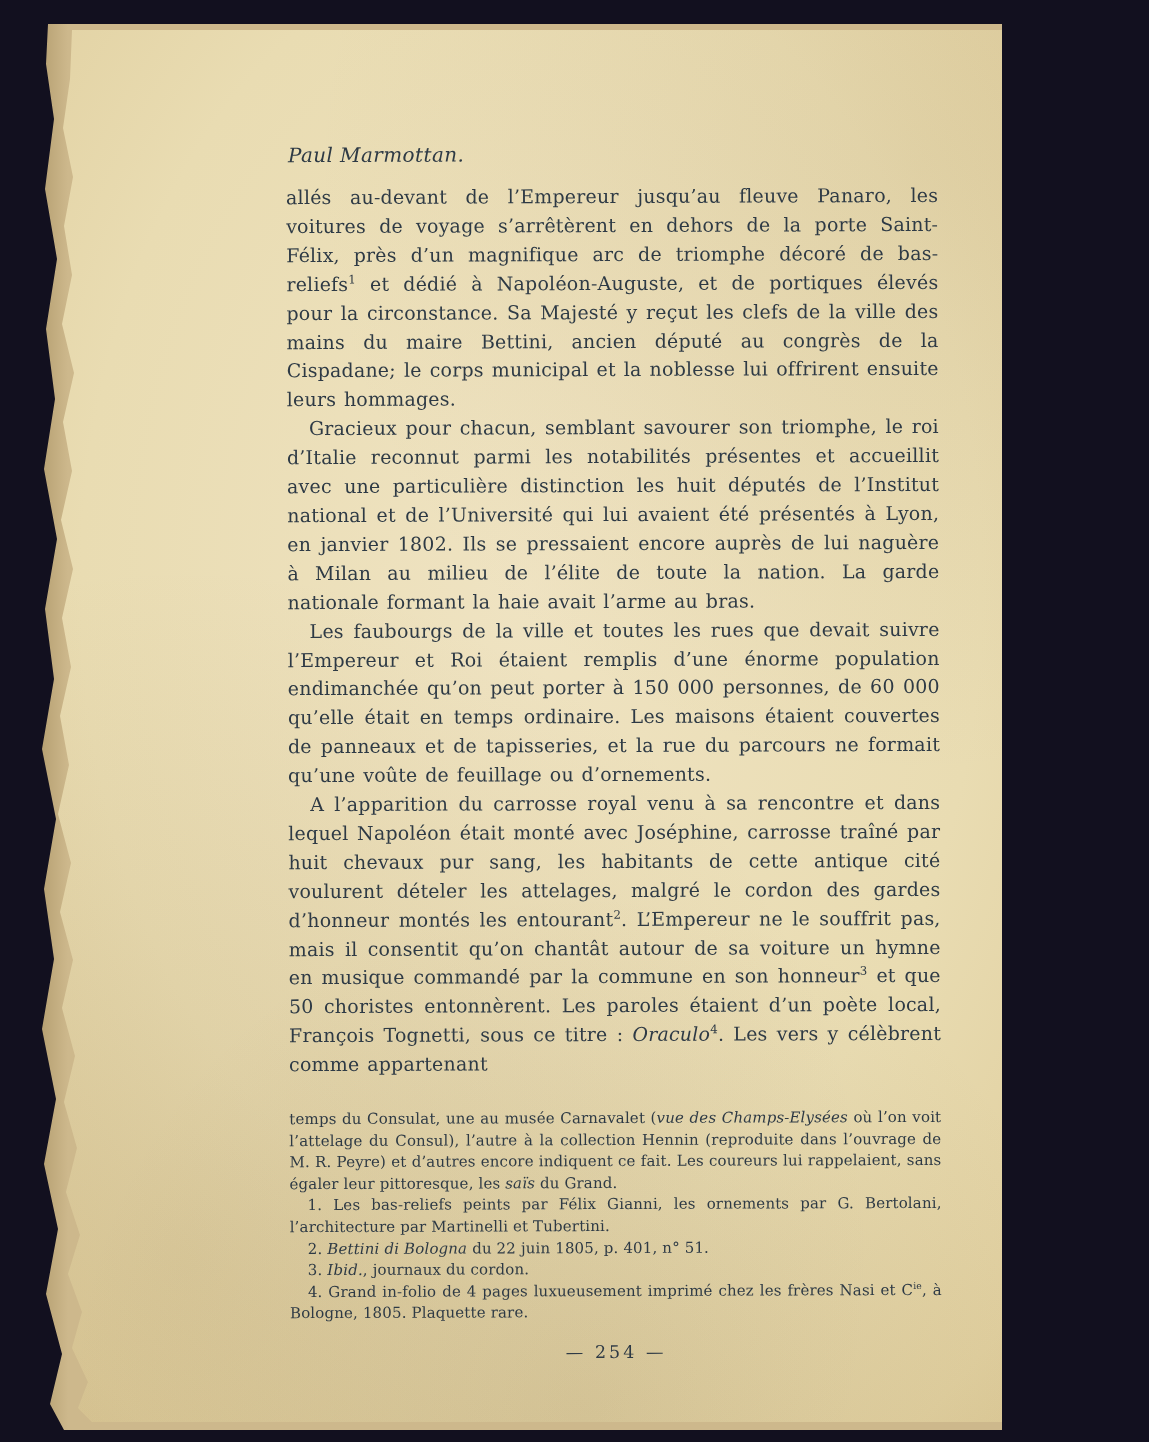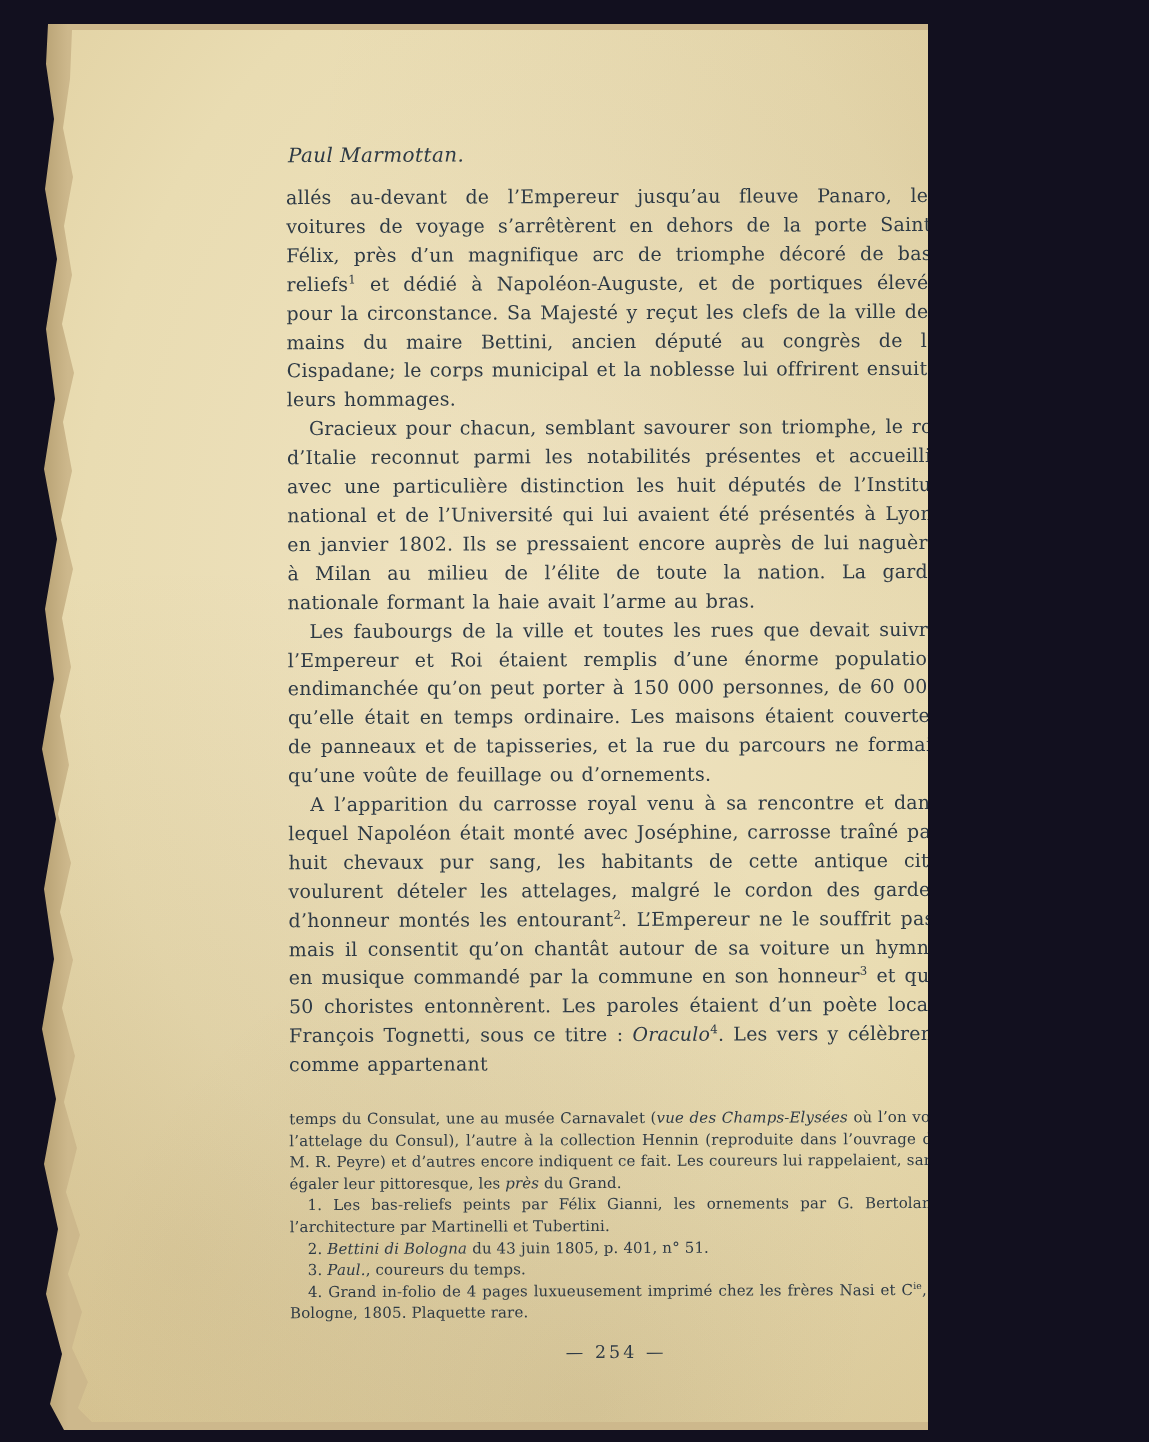--- a/index.html
+++ b/index.html
@@ -9,21 +9,21 @@
     --paper-edge:#cdb78a;
     --ink:#2e3a45;
   }
   *{box-sizing:border-box;}
   html,body{margin:0;padding:0;}
   body{
     width:1149px;height:1442px;overflow:hidden;
     background:var(--background);
     font-family:"DejaVu Serif","Liberation Serif",serif;
   }
-  .scan{position:relative;width:928px;height:1442px;overflow:hidden;}
+  .scan{position:relative;width:1002px;height:1442px;overflow:hidden;}
 
   
   .page-under{
     position:absolute;left:42px;top:24px;width:1080px;height:1406px;
     background:linear-gradient(to right,#b7a173 0px,#cdb88c 26px,#cdb88c 100%);
     clip-path:polygon(6px 0,1080px 0,1080px 1406px,22px 1406px,
       8px 1380px,20px 1330px,4px 1270px,16px 1205px,2px 1140px,
       14px 1075px,0px 1005px,12px 935px,2px 865px,14px 795px,
       0px 725px,12px 655px,3px 585px,15px 515px,2px 445px,
       13px 375px,4px 305px,15px 235px,3px 165px,12px 95px,4px 40px);
@@ -120,24 +120,24 @@
       <div class="running-header">Paul Marmottan.</div>
 
       <div class="body-text">
           <p><span>allés au-devant de l’Empereur jusqu’au fleuve Panaro, les voitures de voyage s’arrêtèrent en dehors de la porte Saint-Félix, près d’un magnifique arc de triomphe décoré de bas-reliefs</span><sup>1</sup><span> et dédié à Napoléon-Auguste, et de portiques élevés pour la circonstance. Sa Majesté y reçut les clefs de la ville des mains du maire Bettini, ancien député au congrès de la Cispadane; le corps municipal et la noblesse lui offrirent ensuite leurs hommages.</span></p>
           <p class="indent"><span>Gracieux pour chacun, semblant savourer son triomphe, le roi d’Italie reconnut parmi les notabilités présentes et accueillit avec une particulière distinction les huit députés de l’Institut national et de l’Université qui lui avaient été présentés à Lyon, en janvier 1802. Ils se pressaient encore auprès de lui naguère à Milan au milieu de l’élite de toute la nation. La garde nationale formant la haie avait l’arme au bras.</span></p>
           <p class="indent"><span>Les faubourgs de la ville et toutes les rues que devait suivre l’Empereur et Roi étaient remplis d’une énorme population endimanchée qu’on peut porter à 150 000 personnes, de 60 000 qu’elle était en temps ordinaire. Les maisons étaient couvertes de panneaux et de tapisseries, et la rue du parcours ne formait qu’une voûte de feuillage ou d’ornements.</span></p>
           <p class="indent"><span>A l’apparition du carrosse royal venu à sa rencontre et dans lequel Napoléon était monté avec Joséphine, carrosse traîné par huit chevaux pur sang, les habitants de cette antique cité voulurent dételer les attelages, malgré le cordon des gardes d’honneur montés les entourant</span><sup>2</sup><span>. L’Empereur ne le souffrit pas, mais il consentit qu’on chantât autour de sa voiture un hymne en musique commandé par la commune en son honneur</span><sup>3</sup><span> et que 50 choristes entonnèrent. Les paroles étaient d’un poète local, François Tognetti, sous ce titre : </span><i>Oraculo</i><sup>4</sup><span>. Les vers y célèbrent comme appartenant</span></p>
         </div>
 
       <div class="footnotes">
-          <p><span>temps du Consulat, une au musée Carnavalet (</span><i>vue des Champs-Elysées</i><span> où l’on voit l’attelage du Consul), l’autre à la collection Hennin (reproduite dans l’ouvrage de M. R. Peyre) et d’autres encore indiquent ce fait. Les coureurs lui rappelaient, sans égaler leur pittoresque, les </span><i>près</i><span> du Grand.</span></p>
+          <p><span>temps du Consulat, une au musée Carnavalet (</span><i>vue des Champs-Elysées</i><span> où l’on voit l’attelage du Consul), l’autre à la collection Hennin (reproduite dans l’ouvrage de M. R. Peyre) et d’autres encore indiquent ce fait. Les coureurs lui rappelaient, sans égaler leur pittoresque, les </span><i>saïs</i><span> du Grand.</span></p>
           <p class="indent"><span>1. Les bas-reliefs peints par Félix Gianni, les ornements par G. Bertolani, l’architecture par Martinelli et Tubertini.</span></p>
-          <p class="indent"><span>2. </span><i>Bettini di Bologna</i><span> du 43 juin 1805, p. 401, n° 51.</span></p>
-          <p class="indent"><span>3. </span><i>Paul.</i><span>, coureurs du temps.</span></p>
+          <p class="indent"><span>2. </span><i>Bettini di Bologna</i><span> du 22 juin 1805, p. 401, n° 51.</span></p>
+          <p class="indent"><span>3. </span><i>Ibid.</i><span>, journaux du cordon.</span></p>
           <p class="indent"><span>4. Grand in-folio de 4 pages luxueusement imprimé chez les frères Nasi et C</span><sup>ie</sup><span>, à Bologne, 1805. Plaquette rare.</span></p>
         </div>
 
       <div class="page-number">— 254 —</div>
     </div>
   </div>
 
   <div class="edge-strip"></div>
   <div class="edge-strip2"></div>
 </div>

